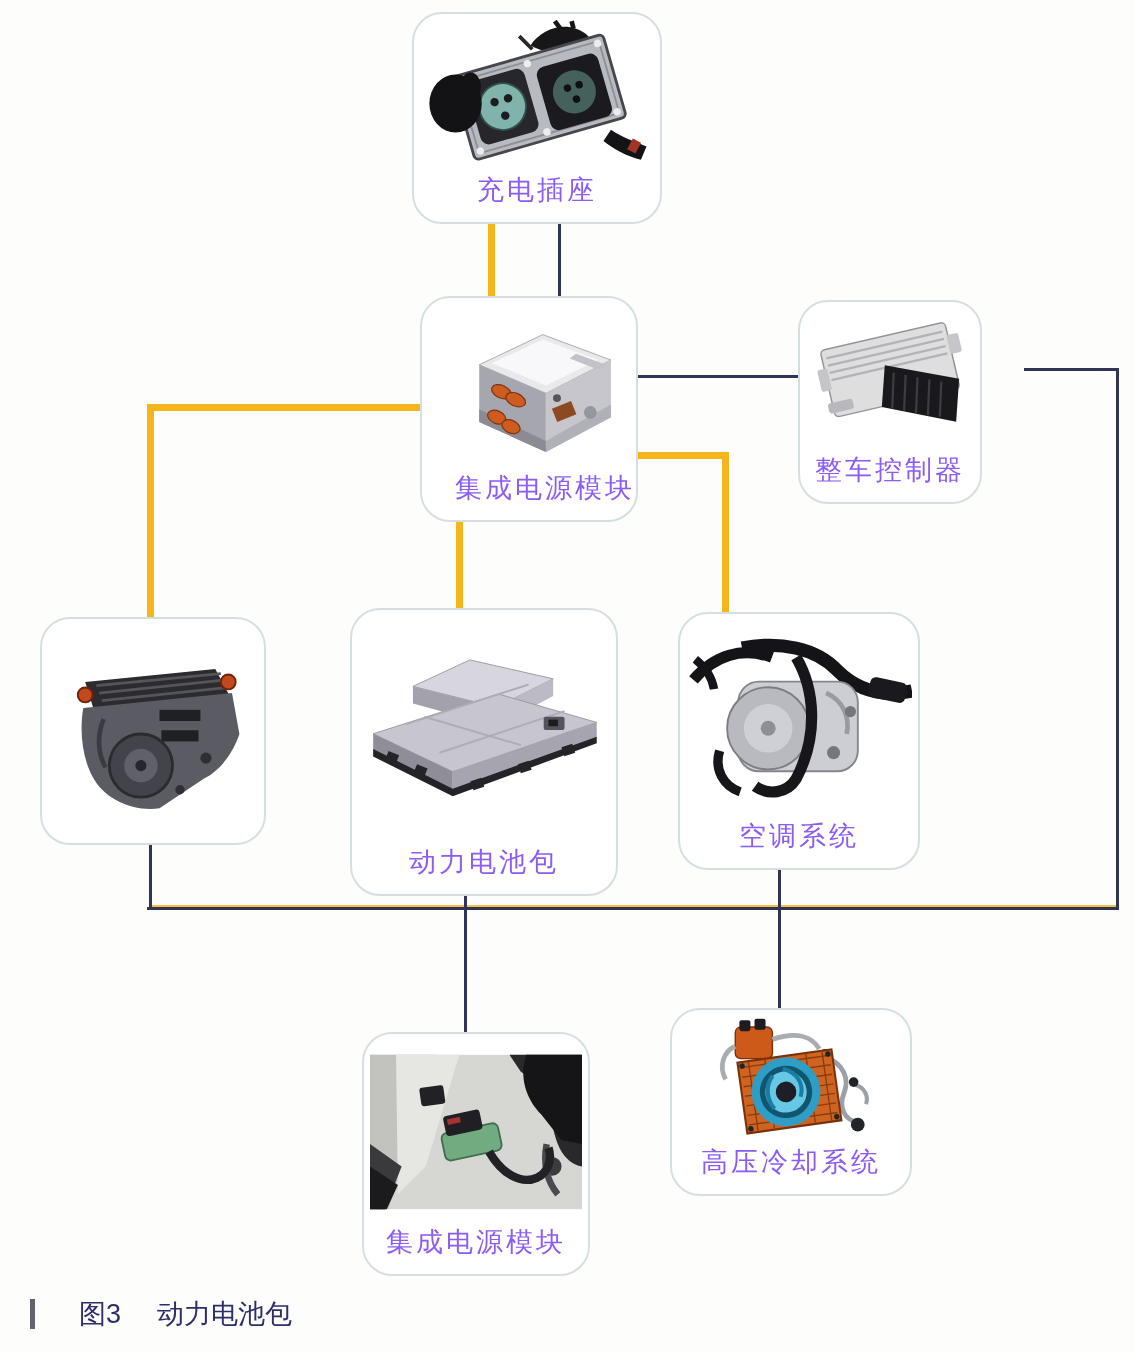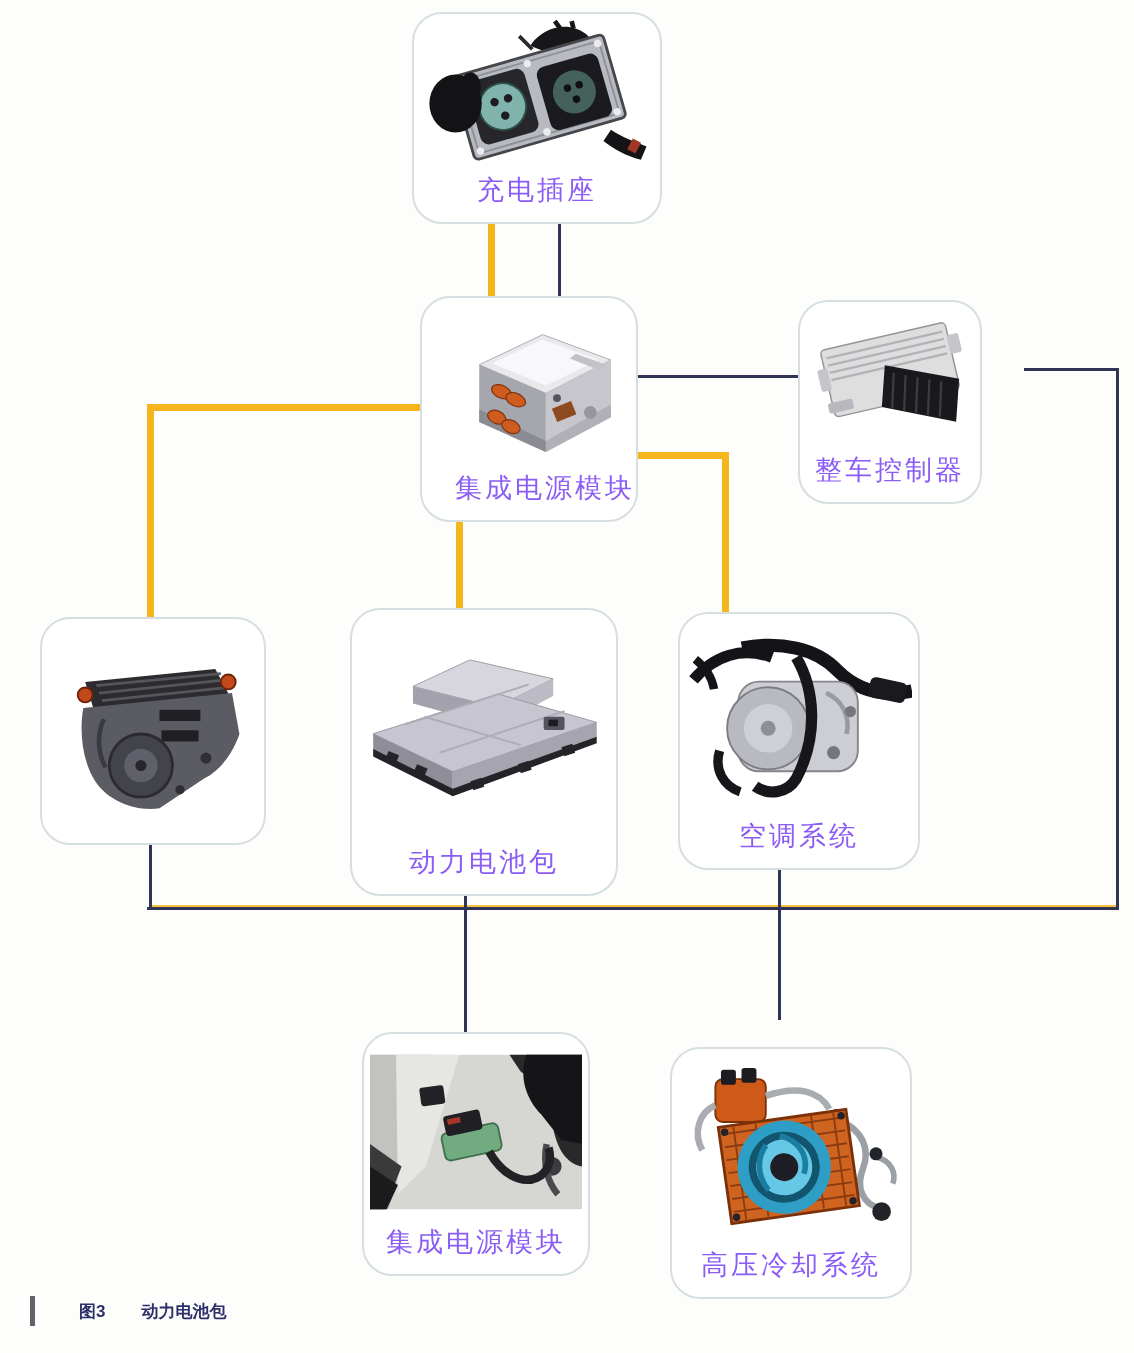--- a/index.html
+++ b/index.html
@@ -20,21 +20,21 @@
   }
   .line{position:absolute;z-index:1;}
   .yellow{background:#f5b51c;}
   .navy{background:#303457;}
   .bus-accent{background:rgba(246,183,30,.85);}
   .caption{
     position:absolute;left:30px;top:1296px;display:flex;align-items:center;z-index:3;
   }
   .binding-mark{width:5px;height:30px;background:#63636b;margin-right:44px;}
   .caption-text{
-    font-family:"Liberation Sans",sans-serif;font-weight:700;font-size:17px;color:#2d2f6b;
+    font-family:"Liberation Sans",sans-serif;font-weight:400;font-size:27px;color:#2d2f6b;
   }
   .caption-text.fig{margin-right:36px;}
 </style>
 </head>
 <body>
 
 <div class="line yellow" style="left:488px;top:224px;width:7px;height:72px;"></div>
 <div class="line navy" style="left:558px;top:224px;width:3px;height:72px;"></div>
 
 <div class="line yellow" style="left:147px;top:404px;width:273px;height:7px;"></div>
@@ -235,21 +235,21 @@
         <rect x="78" y="78" width="62" height="30" rx="6" fill="#72ab80" stroke="#40704e" stroke-width="2"></rect>
         <rect x="84" y="60" width="40" height="22" rx="4" fill="#202024"></rect>
         <rect x="88" y="64" width="14" height="6" fill="#a8332a"></rect>
       </g>
       <path d="M128,104 C142,128 162,140 180,132 C192,126 196,112 192,100" stroke="#222226" stroke-width="9" fill="none"></path>
     </svg>
   </div>
   <div class="node-label">集成电源模块</div>
 </div>
 
-<div class="node" style="left:670px;top:1047px;width:242px;height:252px;">
+<div class="node" style="left:670px;top:1008px;width:242px;height:188px;">
   <div class="photo-wrap">
     <svg viewBox="0 0 242 186">
       <rect x="40" y="16" width="54" height="46" rx="8" fill="#cd5a18" stroke="#7c3008" stroke-width="2"></rect>
       <rect x="46" y="6" width="16" height="16" rx="3" fill="#1d1d21"></rect>
       <rect x="68" y="4" width="16" height="16" rx="3" fill="#1d1d21"></rect>
       <path d="M94,34 C130,22 152,30 162,48" stroke="#a9adb2" stroke-width="7" fill="none"></path>
       <path d="M40,44 C22,52 16,74 26,92" stroke="#a9adb2" stroke-width="7" fill="none"></path>
       <path d="M172,60 C198,70 206,92 198,112 C190,132 198,150 216,154" stroke="#9aa0a6" stroke-width="7" fill="none"></path>
       <circle cx="170" cy="56" r="8" fill="#23232a"></circle>
       <circle cx="218" cy="158" r="10" fill="#23232a"></circle>

